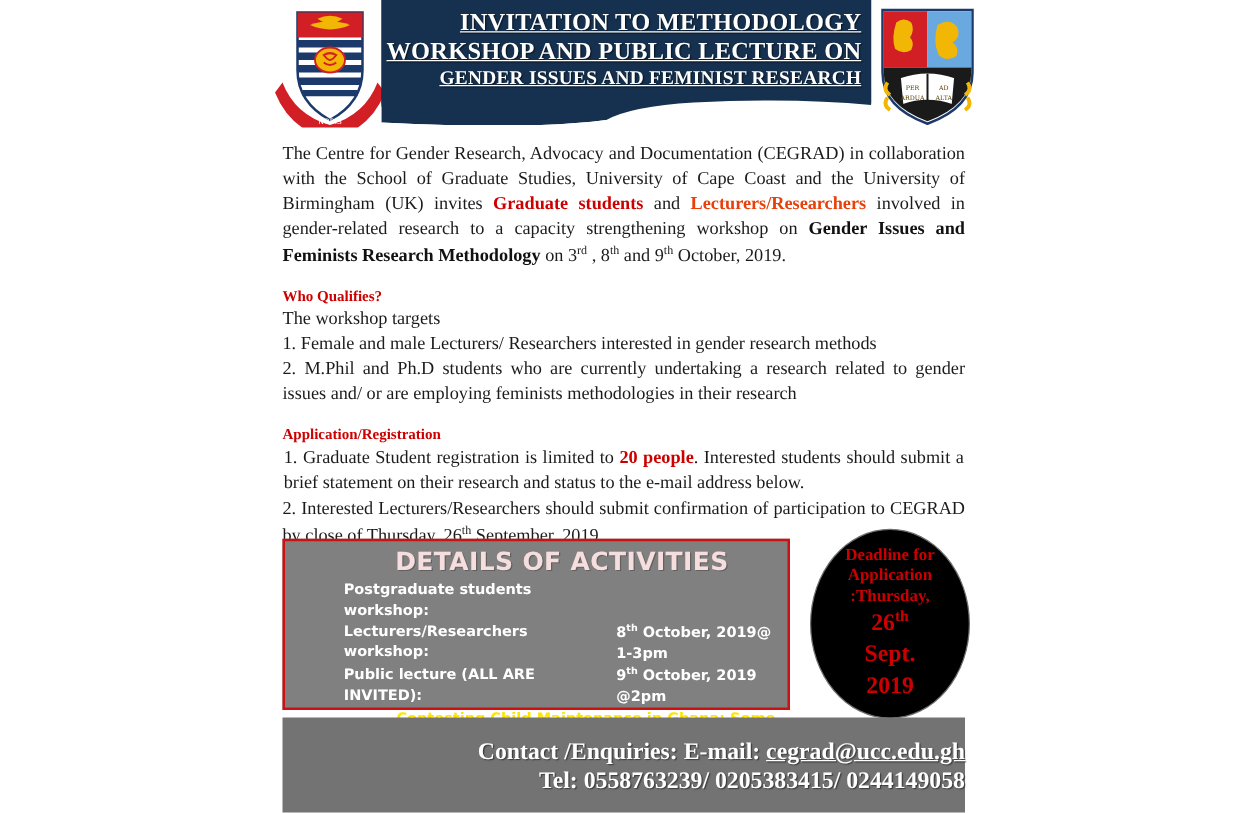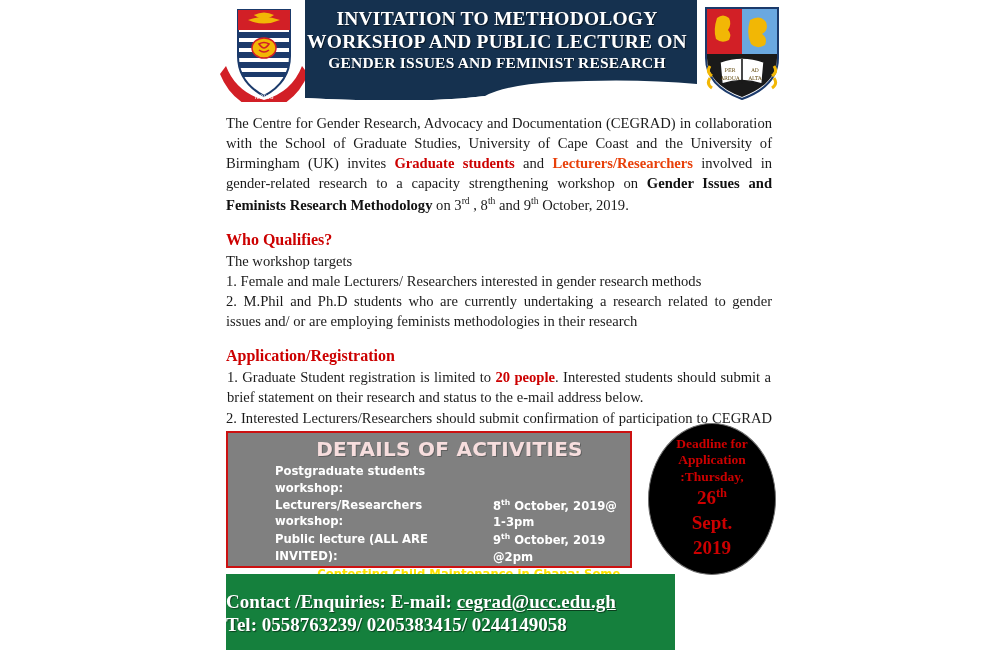--- a/index.html
+++ b/index.html
@@ -42,24 +42,25 @@
     overflow: hidden;
     pointer-events: none;
   }
   #header-band-notch svg { display:block; }
 
   #header-title-wrap {
     position: absolute;
     left: 305px;
     top: 8px;
     width: 384px;
-    text-align: center;
+    text-align: right;
     color: #ffffff;
     line-height: 1.16;
     text-shadow: 1px 1px 1px rgba(0,0,0,.55);
+    text-decoration: underline;
   }
   .hdr-l1, .hdr-l2 {
     font-size: 19.5px;
     font-weight: bold;
     letter-spacing: .2px;
   }
   .hdr-l3 {
     font-size: 15.5px;
     font-weight: bold;
     letter-spacing: .2px;
@@ -85,21 +86,21 @@
   }
   .para-justify { text-align: justify; text-align-last: left; }
   .rd  { color: #cc0000; font-weight: bold; }
   .org { color: #e8400a; font-weight: bold; }
   .bk  { font-weight: bold; color: #111; }
   .sup { font-size: .66em; vertical-align: super; }
 
   .section-head {
     color: #cc0000;
     font-weight: bold;
-    font-size: 16px;
+    font-size: 12px;
     margin-top: 13px;
     margin-bottom: 1px;
   }
   .plain-line { font-size: 14.6px; }
 
   
   #details-box {
     position: absolute;
     left: 226px;
     top: 431px;
@@ -157,25 +158,25 @@
     font-family: "Liberation Serif", serif;
   }
   .dl-sm { font-size: 13.5px; line-height: 1.22; }
   .dl-lg { font-size: 19px; line-height: 1.3; }
 
   
   #footer-band {
     position: absolute;
     left: 226px;
     top: 574px;
-    width: 449px;
+    width: 546px;
     height: 76px;
-    background: #15803d;
+    background: #737373;
     color: #ffffff;
-    text-align: left;
+    text-align: right;
     font-family: "Liberation Serif", serif;
   }
   #footer-line1 {
     font-size: 19px;
     font-weight: bold;
     margin-top: 17px;
     text-shadow: 1px 1px 1px rgba(0,0,0,.5);
   }
   #footer-email { text-decoration: underline; }
   #footer-line2 {

